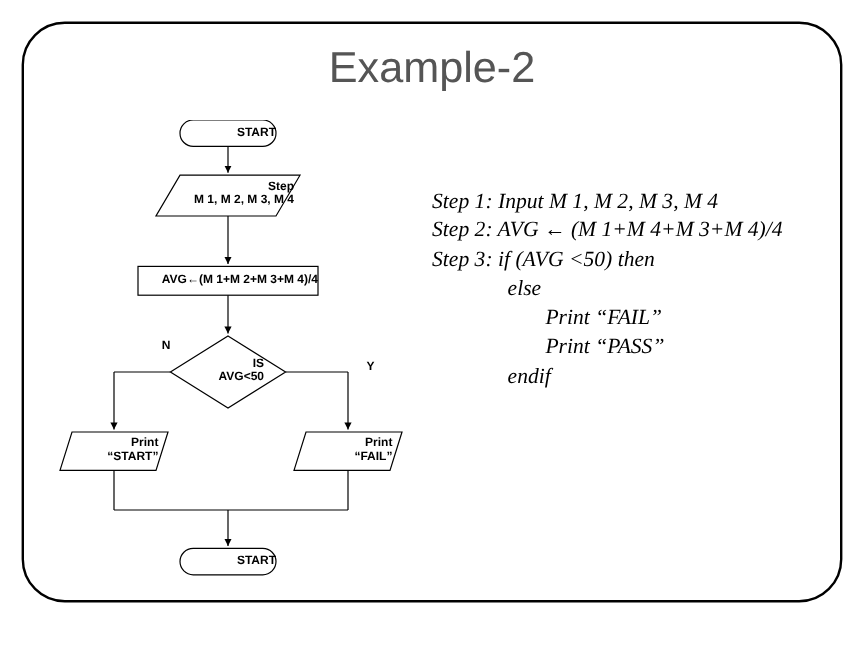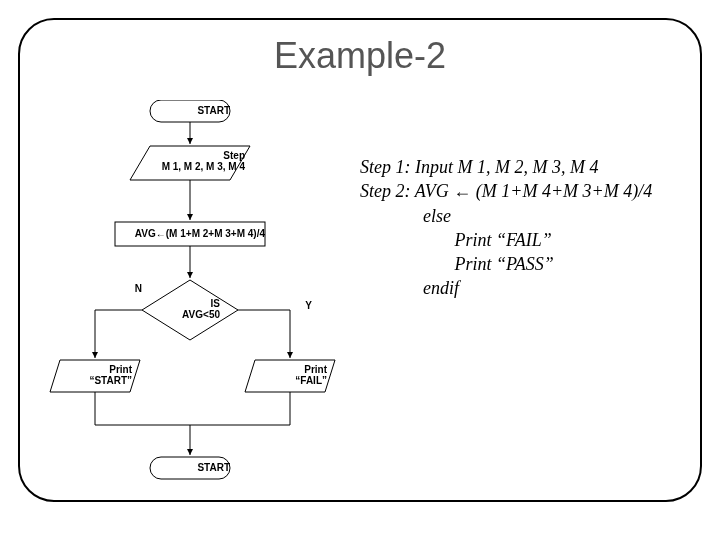--- a/index.html
+++ b/index.html
@@ -127,18 +127,19 @@
     <div class="box-text" style="left:213px;top:264px;width:74px">
       <span>Print</span><br>
       <span>“FAIL”</span>
     </div>
     <div class="box-text" style="left:110px;top:362px;width:80px">START</div>
   </div>
 
   <div class="steps">
     <div>Step 1:  Input M 1, M 2, M 3, M 4</div>
     <div>Step 2: AVG ← (M 1+M 4+M 3+M 4)/4</div>
+    <div>Step 3:   if (AVG &lt;50) then</div>
     <div>&nbsp;&nbsp;&nbsp;&nbsp;&nbsp;&nbsp;&nbsp;&nbsp;&nbsp;&nbsp;&nbsp;&nbsp;&nbsp;&nbsp;else</div>
     <div>&nbsp;&nbsp;&nbsp;&nbsp;&nbsp;&nbsp;&nbsp;&nbsp;&nbsp;&nbsp;&nbsp;&nbsp;&nbsp;&nbsp;&nbsp;&nbsp;&nbsp;&nbsp;&nbsp;&nbsp;&nbsp;Print “FAIL”</div>
     <div>&nbsp;&nbsp;&nbsp;&nbsp;&nbsp;&nbsp;&nbsp;&nbsp;&nbsp;&nbsp;&nbsp;&nbsp;&nbsp;&nbsp;&nbsp;&nbsp;&nbsp;&nbsp;&nbsp;&nbsp;&nbsp;Print “PASS”</div>
     <div>&nbsp;&nbsp;&nbsp;&nbsp;&nbsp;&nbsp;&nbsp;&nbsp;&nbsp;&nbsp;&nbsp;&nbsp;&nbsp;&nbsp;endif</div>
   </div>
 </div>
 
 </body></html>

